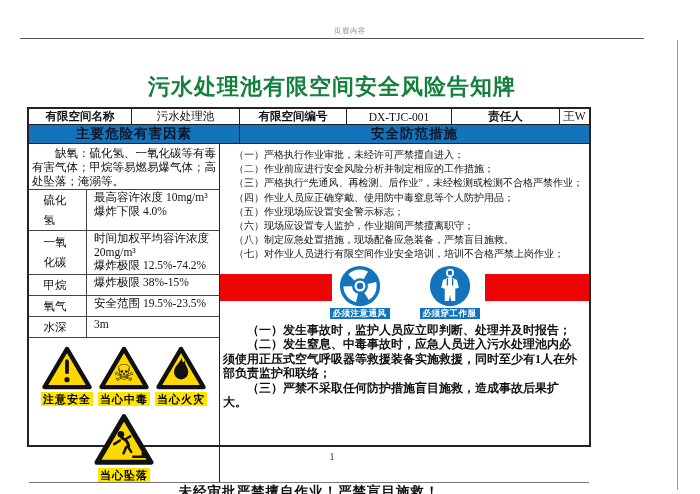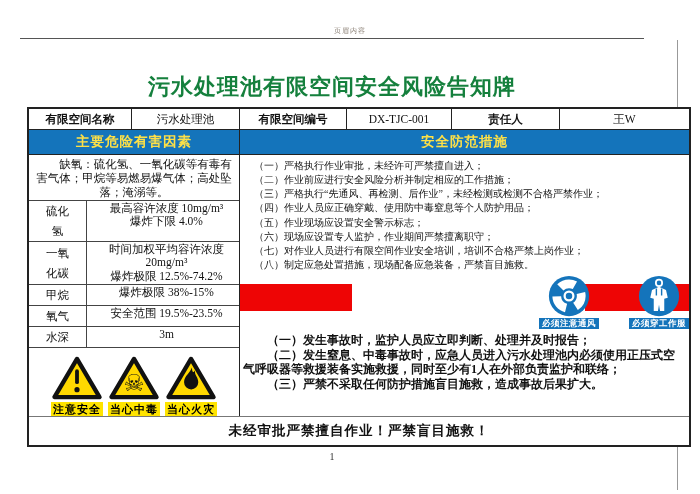--- a/index.html
+++ b/index.html
@@ -11,44 +11,44 @@
     font-size:7px; color:#8a7f74; letter-spacing:1px; }
   .hdr-rule { position:absolute; top:38px; left:20px; width:624px; height:0;
     border-top:1px solid #555; }
   .edge-rule { position:absolute; top:40px; left:677px; width:0; height:450px;
     border-left:1px solid #999; }
 
   .title { position:absolute; top:72px; left:0; width:664px; text-align:center;
     font-family:"Liberation Sans","DejaVu Sans",sans-serif;
     font-size:22px; font-weight:bold; letter-spacing:1px; color:#15803d; }
 
-  .board { position:absolute; left:27px; top:107px; width:664px; height:340px;
+  .board { position:absolute; left:27px; top:107px; width:564px; height:340px;
     border:2px solid #222; background:#fff; display:flex; flex-direction:column; }
   .row { display:flex; width:100%; }
 
   
   .info-row { height:22px; border-bottom:1px solid #222; }
   .info-row .cell { display:flex; align-items:center; justify-content:center;
     font-size:11.5px; border-right:1px solid #222; height:100%; }
   .info-row .cell:last-child { border-right:none; }
   .lbl { font-weight:bold; }
   .c1{width:103px;} .c2{width:108px;} .c3{width:107px;font-family:Liberation Mono, monospace;}
   .c4{width:105px;} .c5{width:108px;} .c6{flex:1;}
 
   
   .sect-row { height:26px; background:#1474bb; border-bottom:1px solid #222; }
   .sect-row .cell { display:flex; align-items:center; justify-content:center;
-    color:#fde047; font-weight:bold; font-size:13.5px; height:100%;
+    color:#0f172a; font-weight:bold; font-size:13.5px; height:100%;
     font-family:"Liberation Sans","DejaVu Sans",sans-serif; letter-spacing:1px; }
   .sect-left { width:211px; border-right:1px solid #222; }
   .sect-right { flex:1; }
 
   
   .body-row { flex:1; }
-  .col-left { width:211px; border-right:1px solid #222; display:flex; flex-direction:column;text-align:center; }
+  .col-left { width:211px; border-right:1px solid #222; display:flex; flex-direction:column; }
   .col-right { flex:1; position:relative; }
 
   .summary { font-size:11.5px; line-height:14px; padding:2px 3px 1px 3px;
     text-indent:2em; }
   .hz-table { border-top:1px solid #444; }
   .hz-row { display:flex; border-bottom:1px solid #444; }
   .hz-name { width:58px; border-right:1px solid #444; display:flex;
     align-items:center; justify-content:center; font-size:11.5px; }
   .hz-name span { display:block; width:28px; line-height:20px; }
   .hz-vals { flex:1; padding:1px 0 1px 7px; font-size:11.5px; line-height:13.5px; }
@@ -63,21 +63,21 @@
 
   
   .measures { padding:4px 6px 0 4px; font-size:10px; line-height:14.2px; }
   .measures div { text-indent:1em; white-space:nowrap; }
 
   .band { position:relative; height:54px; margin-top:3px; }
   .redbar { position:absolute; top:9px; height:27px; background:#ee0505; }
   .redbar-left { left:0; width:112px; }
   .redbar-right { right:0; width:104px; }
   .mand-signs { position:absolute; left:0; right:0; top:0; display:flex;
-    justify-content:flex-end; gap:30px; }
+    justify-content:center; gap:30px; }
   .mand-sign { display:flex; flex-direction:column; align-items:center; }
   .mand-label { margin-top:1px; background:#1474bb; color:#fff; font-weight:bold;
     font-size:8.5px; line-height:11px; padding:0 3px; letter-spacing:0.5px;
     font-family:"Liberation Sans","DejaVu Sans",sans-serif; }
 
   .emergency { margin-top:4px; padding:0 8px 0 3px; font-size:12px;
     line-height:14.5px;font-weight:bold; }
   .emergency div { text-indent:2em; }
 
   
@@ -189,35 +189,49 @@
               <div class="warn-label">当心中毒</div>
             </div>
             <div class="warn-sign">
               <span>
                 <svg width="52" height="46" viewBox="0 0 60 52">
                   <path d="M30 4 L56 48 H4 Z" fill="#ffd800" stroke="#111" stroke-width="5" stroke-linejoin="round"></path>
                   <path d="M31 14 c-1.5 6 -9 9.5 -9 17 a8.2 8.2 0 0 0 16.4 0 c0 -6.5 -5 -8.5 -3.6 -14 c-1.8 3 -3.4 3.5 -3.8 -3 z" fill="#111"></path>
                 </svg>
               </span>
               <div class="warn-label">当心火灾</div>
+            </div>
+          </div>
+          <div class="warn-row" style="margin-top:6px;">
+            <div class="warn-sign">
+              <span>
+                <svg width="62" height="55" viewBox="0 0 60 52">
+                  <path d="M30 4 L56 48 H4 Z" fill="#ffd800" stroke="#111" stroke-width="5" stroke-linejoin="round"></path>
+                  <circle cx="27" cy="21" r="3.2" fill="#111"></circle>
+                  <path d="M28 24.5 c3.5 1.5 6 4.5 6.5 8" stroke="#111" stroke-width="3" fill="none" stroke-linecap="round"></path>
+                  <path d="M26 27 l-5.5 3.5 M31 26 l5 -3 M33.5 32.5 l3.5 5.5 M32 33.5 l-2.5 6" stroke="#111" stroke-width="2.4" fill="none" stroke-linecap="round"></path>
+                  <path d="M38 44 h13 v-6 h-4 v3.5 h-9 z" fill="#111"></path>
+                </svg>
+              </span>
+              <div class="warn-label">当心坠落</div>
             </div>
           </div>
         </div>
       </div>
 
       <div class="col-right">
         <div class="measures">
           <div>（一）严格执行作业审批，未经许可严禁擅自进入；</div>
           <div>（二）作业前应进行安全风险分析并制定相应的工作措施；</div>
           <div>（三）严格执行“先通风、再检测、后作业”，未经检测或检测不合格严禁作业；</div>
           <div>（四）作业人员应正确穿戴、使用防中毒窒息等个人防护用品；</div>
           <div>（五）作业现场应设置安全警示标志；</div>
           <div>（六）现场应设置专人监护，作业期间严禁擅离职守；</div>
+          <div>（八）制定应急处置措施，现场配备应急装备，严禁盲目施救。</div>
           <div>（七）对作业人员进行有限空间作业安全培训，培训不合格严禁上岗作业；</div>
-          <div>（八）制定应急处置措施，现场配备应急装备，严禁盲目施救。</div>
         </div>
 
         <div class="band">
           <div class="redbar redbar-left"></div>
           <div class="redbar redbar-right"></div>
           <div class="mand-signs">
             <div class="mand-sign">
               <span>
                 <svg width="42" height="42" viewBox="0 0 48 48">
                   <circle cx="24" cy="24" r="23" fill="#1474bb"></circle>

